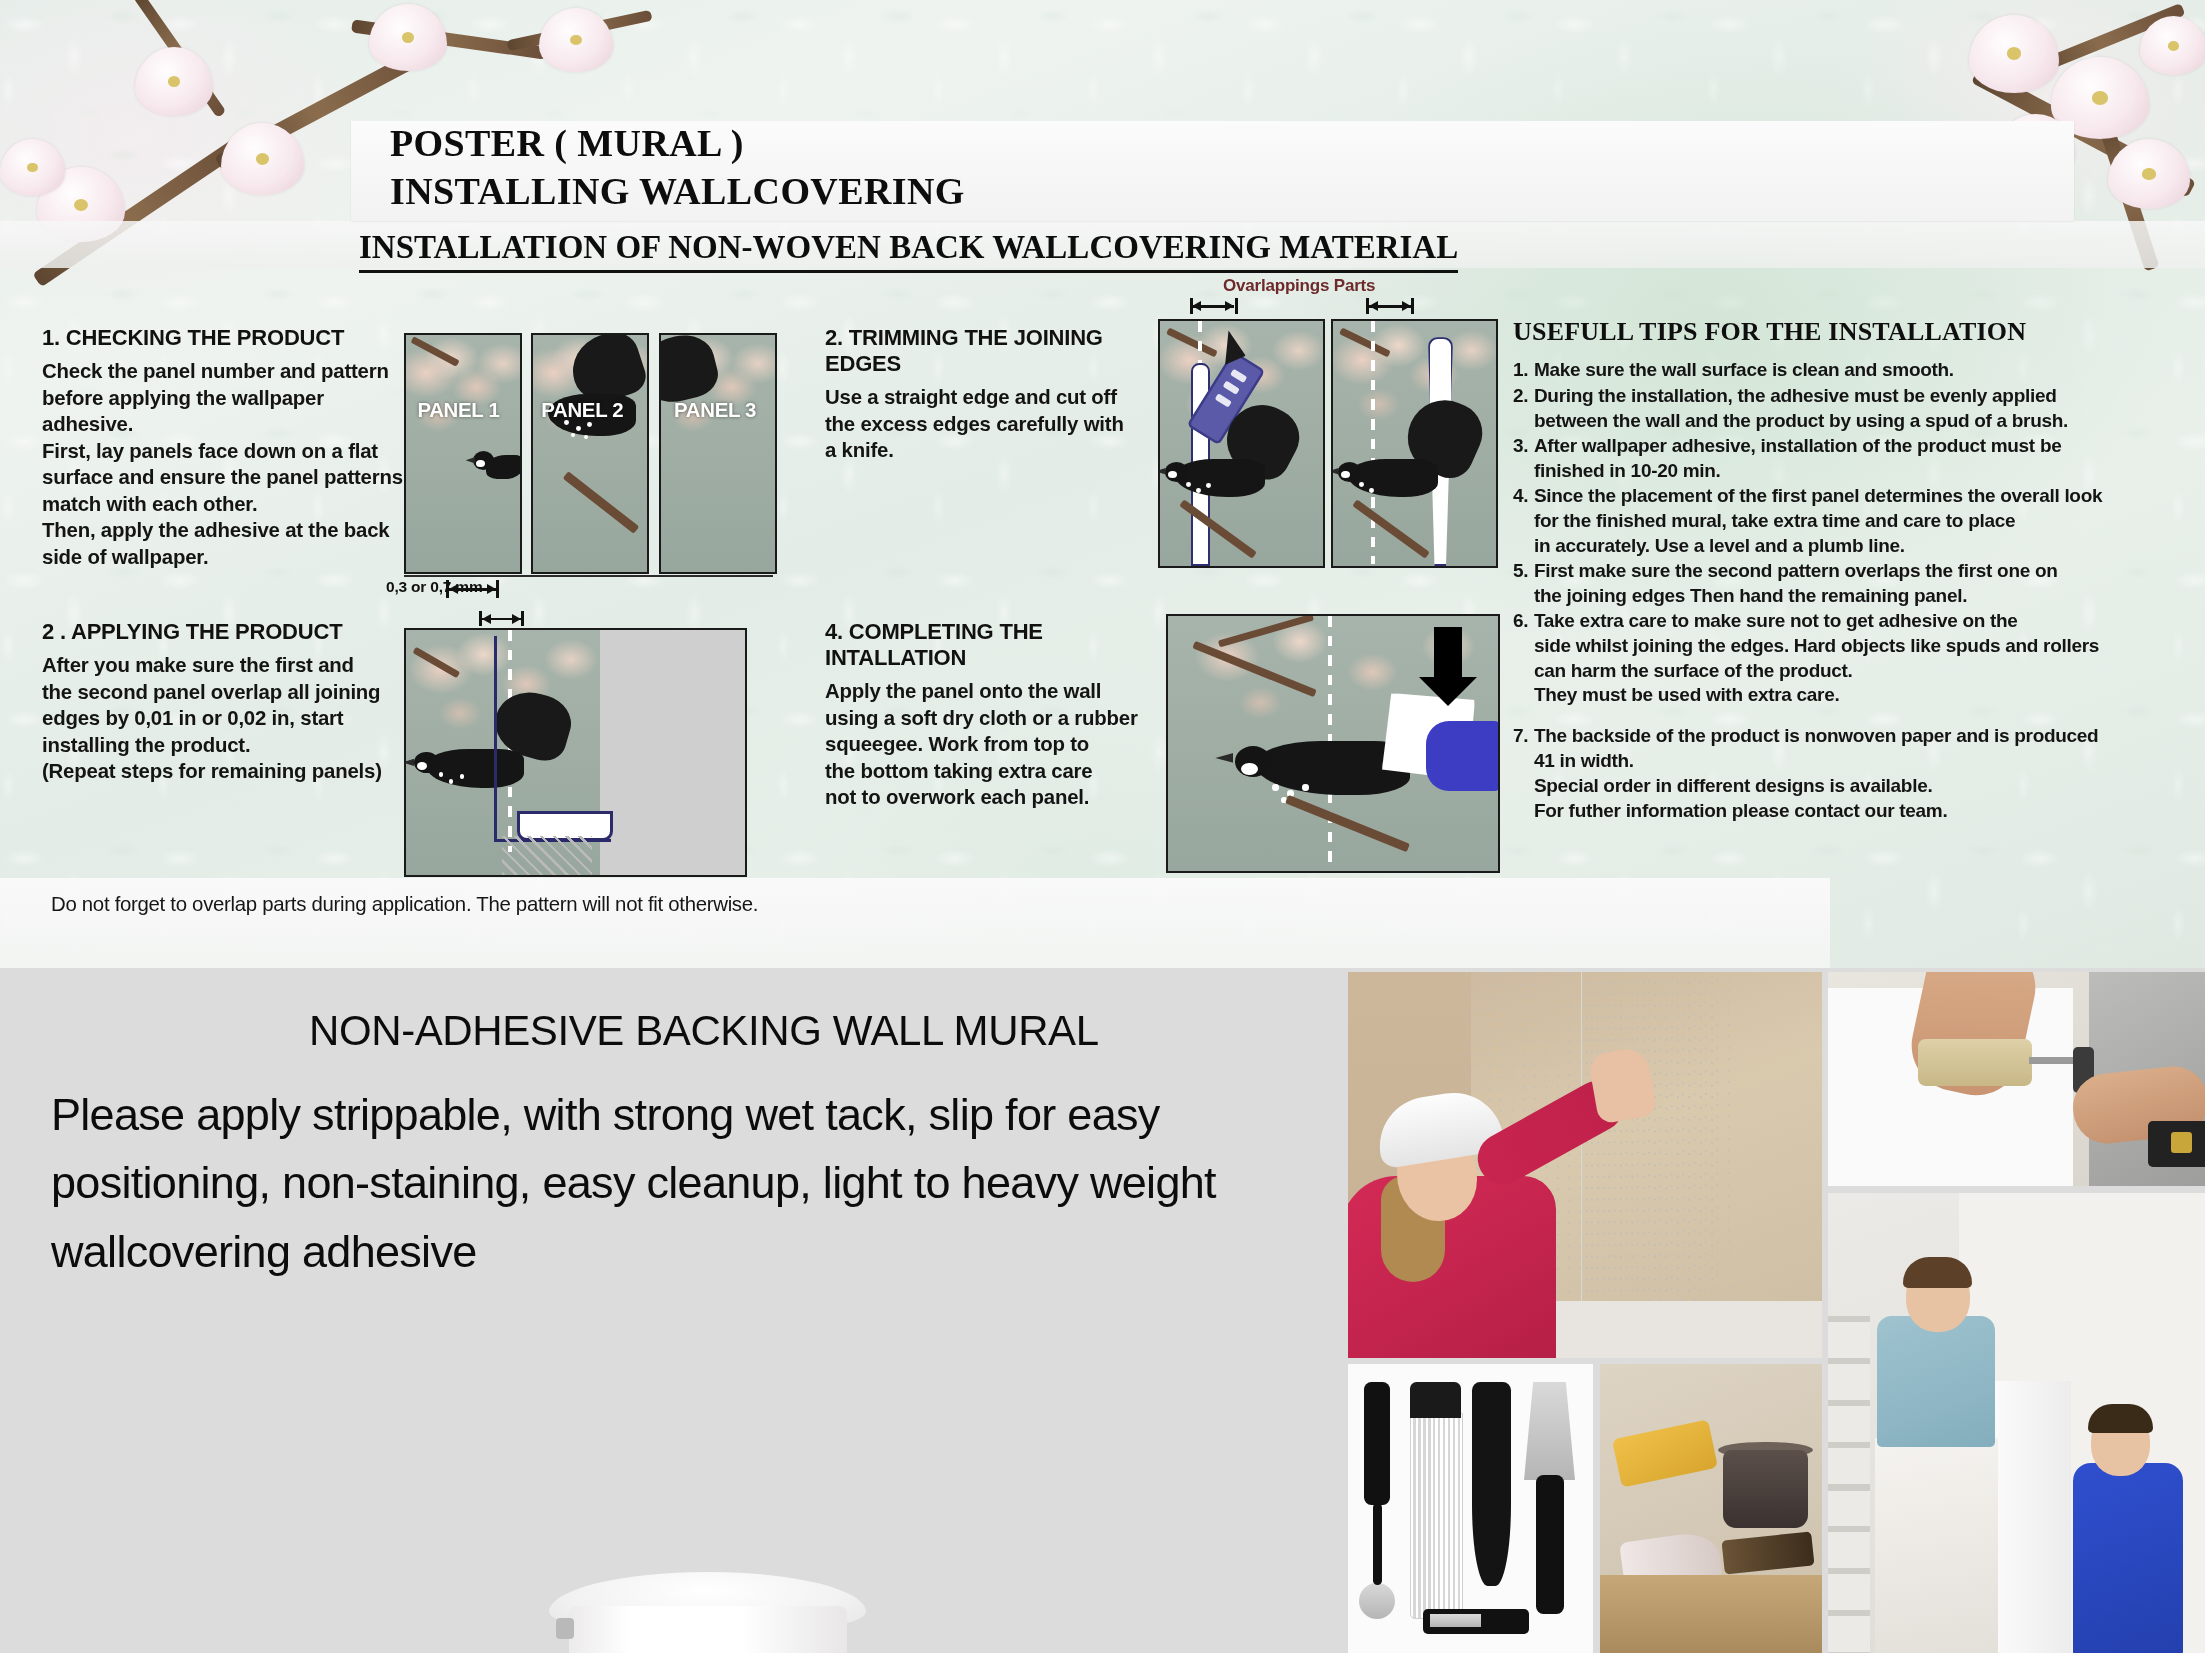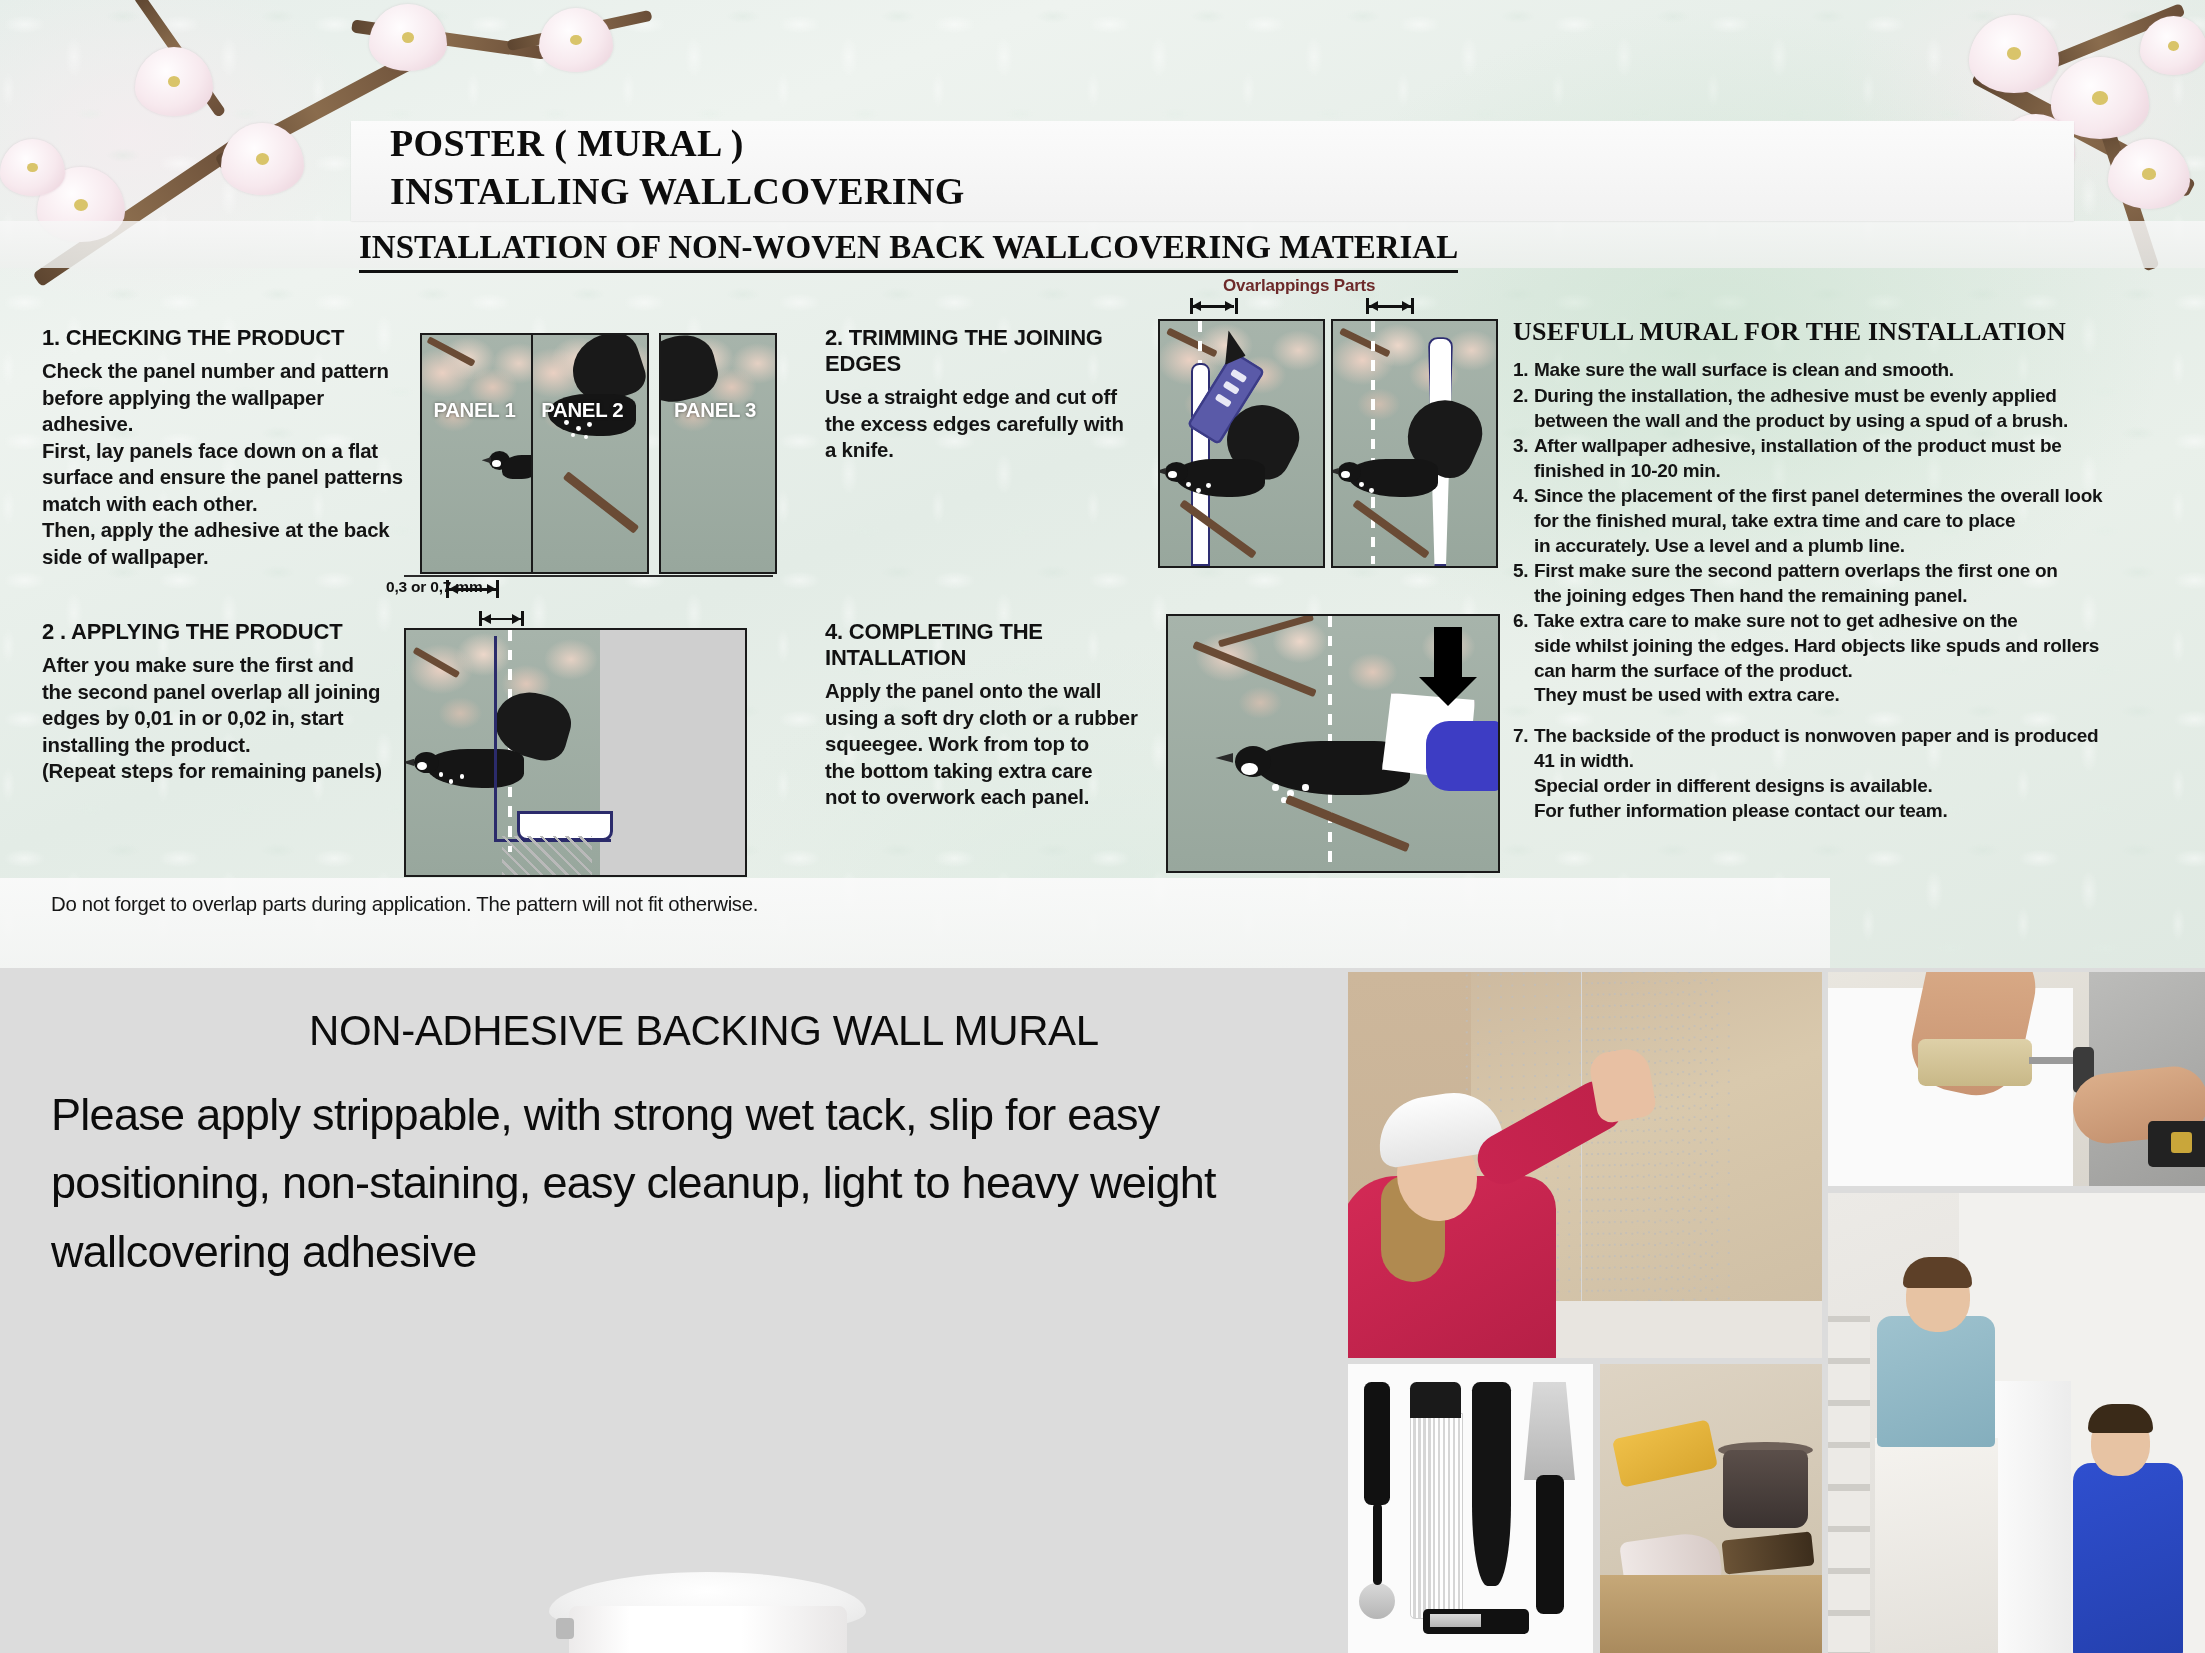--- a/index.html
+++ b/index.html
@@ -347,21 +347,21 @@
       <div class="step-b">Check the panel number and pattern
 before applying the wallpaper adhesive.
 First, lay panels face down on a flat
 surface and ensure the panel patterns
 match with each other.
 Then, apply the adhesive at the back
 side of wallpaper.</div>
     </div>
 
     <div style="position:absolute;left:404px;top:333px;width:376px;height:253px;">
-      <div class="diag" style="left:16px;top:0;width:114px;height:237px;">
+      <div class="diag" style="left:0;top:0;width:114px;height:237px;">
         <div class="mural-bg"></div>
         <div class="branchlet" style="left:3.3px;top:13px;width:52px;height:7.4px;transform:rotate(28deg);"></div>
         <div class="bird" style="left:67px;top:105px;width:49px;height:49px;">
           <div class="head" style="left:0;top:11.4px;width:21px;height:19px;"></div>
           <div class="cheek" style="left:2.5px;top:19.6px;width:9px;height:7.4px;"></div>
           <div class="beak" style="left:-7.4px;top:17px;width:9.8px;height:6.5px;"></div>
           <div class="body" style="left:13px;top:14.7px;width:36px;height:24.5px;"></div>
         </div>
         <div class="panel-label" style="left:11.4px;top:64px;">PANEL 1</div>
       </div>
@@ -521,21 +521,21 @@
         </div>
         <div class="branchlet" style="left:114px;top:203px;width:131px;height:9px;transform:rotate(22deg);"></div>
         <div class="cloth" style="left:214px;top:77px;width:91px;height:85px;
           clip-path:polygon(10% 0,100% 8%,92% 100%,0 88%);"></div>
         <div class="glove" style="left:258px;top:105px;width:75px;height:70px;"></div>
         <div class="bigarrow" style="left:266px;top:11.4px;height:51px;"></div>
       </div>
     </div>
 
     <div class="tips">
-      <div class="tips-h">USEFULL MURAL FOR THE INSTALLATION</div>
+      <div class="tips-h">USEFULL TIPS FOR THE INSTALLATION</div>
       <ol>
         <li>
           <span class="num">1.</span>
           <span class="txt">Make sure the wall surface is clean and smooth.</span>
         </li>
         <li>
           <span class="num">2.</span>
           <span class="txt">During the installation, the adhesive must be evenly applied
 between the wall and the product by using a spud of a brush.</span>
         </li>

